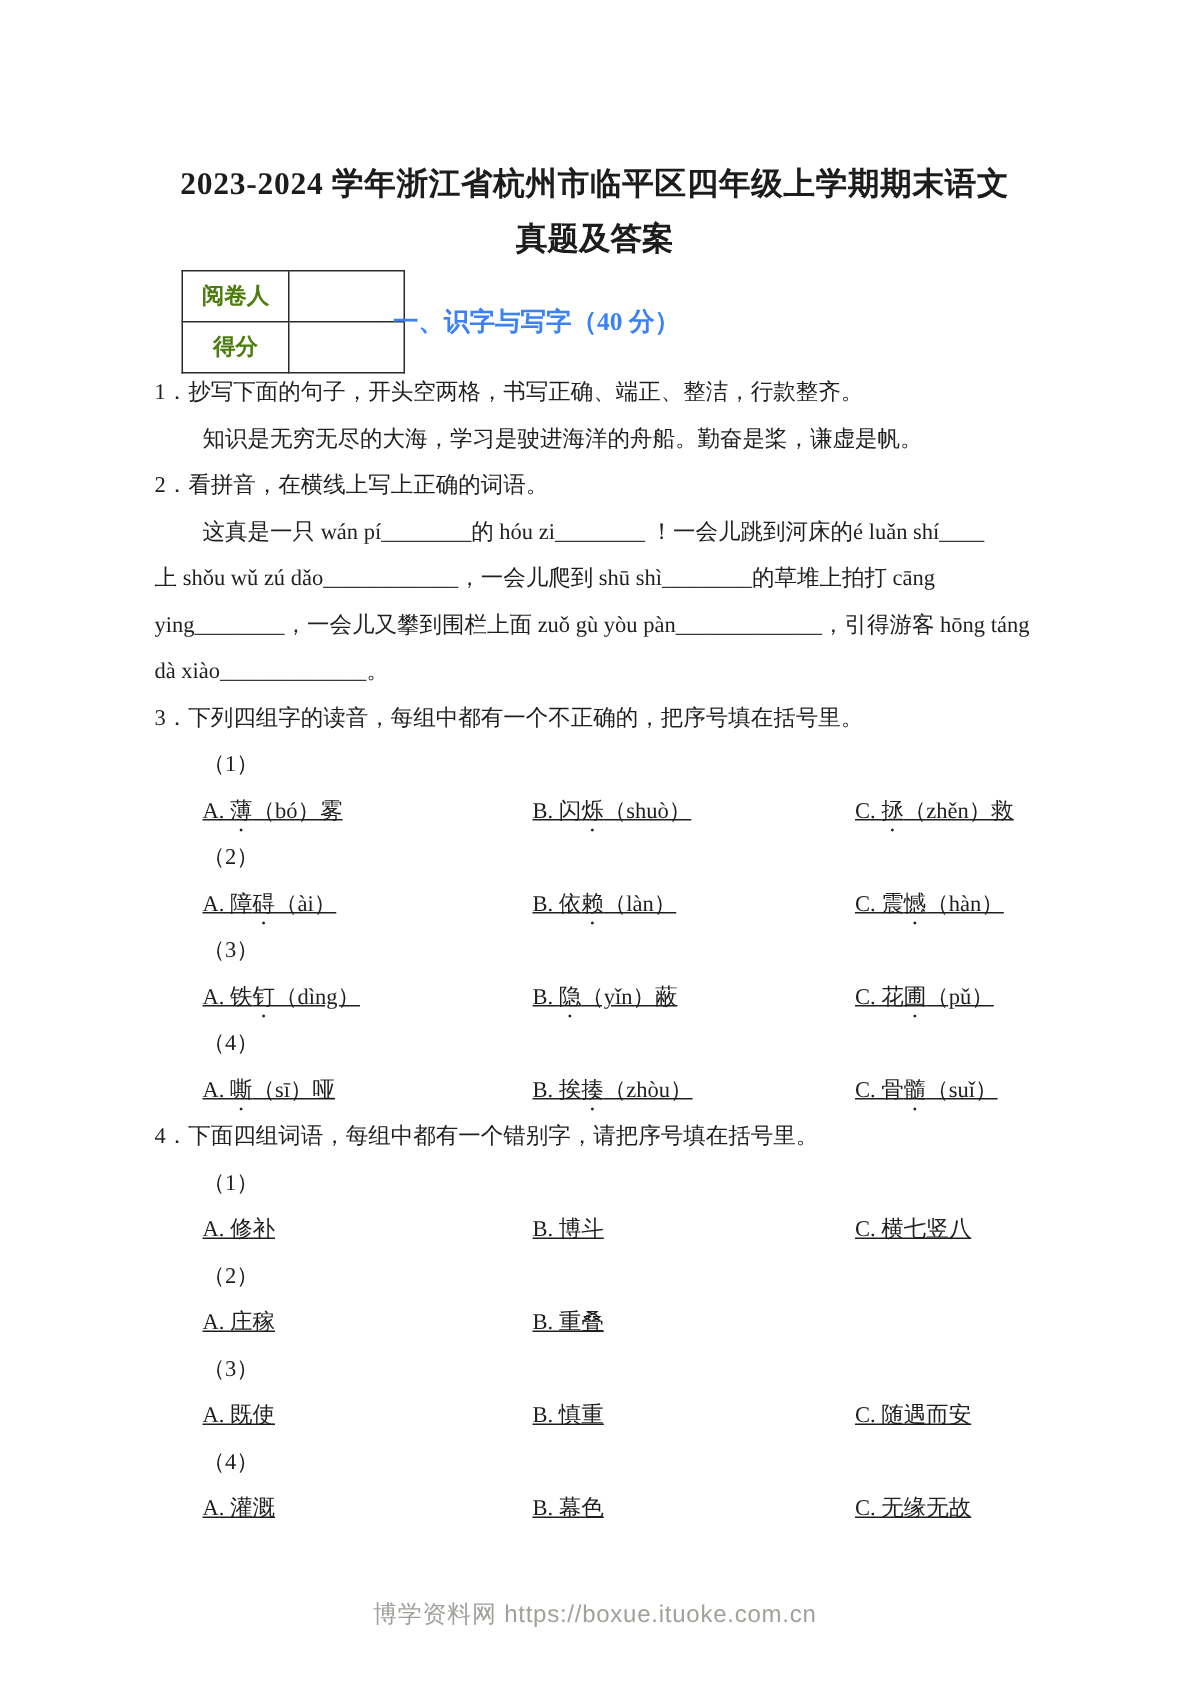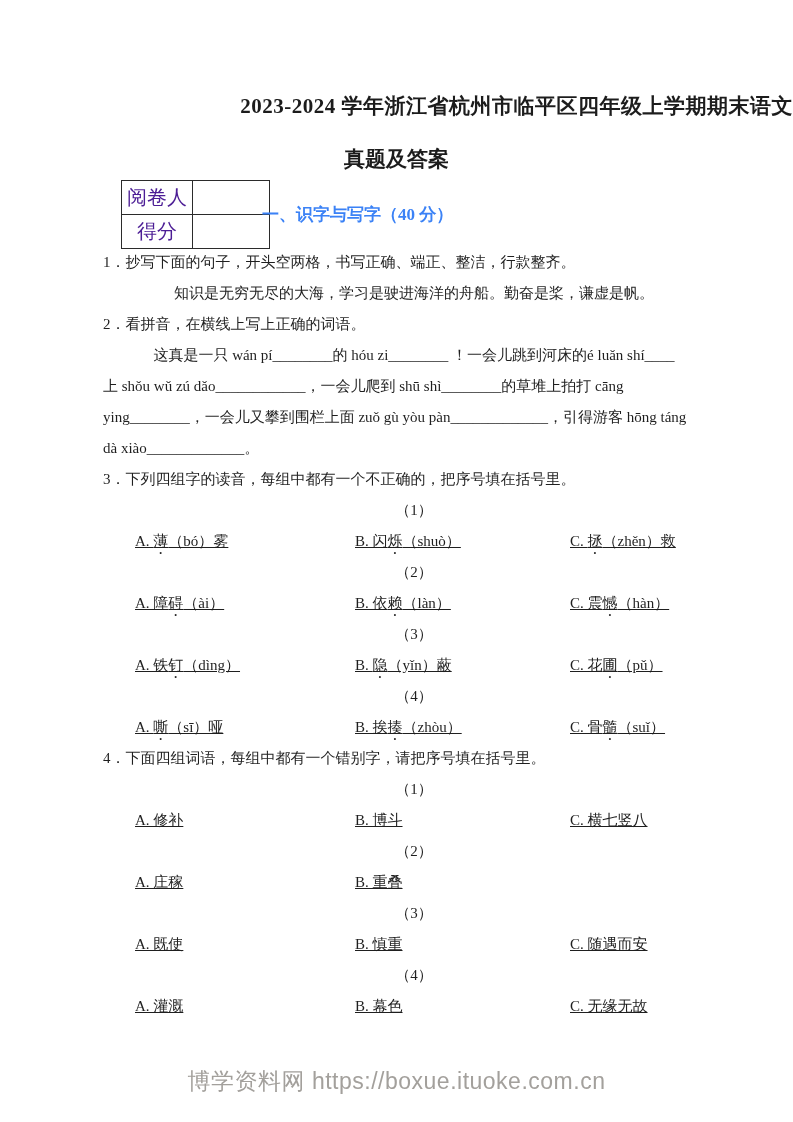--- a/index.html
+++ b/index.html
@@ -5,63 +5,63 @@
   html,body { margin:0; padding:0; background:#ffffff; }
   .page {
     position:relative;
     width:793px; height:1122px;
     background:#ffffff;
     font-family:"Liberation Serif","DejaVu Serif",serif;
     color:#1c1c1c;
     overflow:hidden;
   }
   .title-line1 {
-    position:absolute; top:92px; left:0; width:100%;
-    text-align:right; font-size:21px; font-weight:bold;
+    position:absolute; top:108px; left:0; width:100%;
+    text-align:center; font-size:21px; font-weight:bold;
     letter-spacing:0.5px; white-space:nowrap;
   }
   .title-line2 {
     position:absolute; top:145px; left:0; width:100%;
     text-align:center; font-size:21px; font-weight:bold;
   }
   .score-table {
     position:absolute; top:180px; left:121px;
     border-collapse:collapse;
   }
   .score-table td {
     border:1.5px solid #2b2b2b;
-    height:31px; font-size:20px; font-weight:normal;
-    text-align:center; vertical-align:middle; color:#4c1d95;
+    height:31px; font-size:15px; font-weight:bold;
+    text-align:center; vertical-align:middle; color:#4d7c0f;
   }
   .score-table td.lbl { width:68px; }
   .score-table td.val { width:74px; }
   .section-heading {
     position:absolute; top:203px; left:262px;
     font-size:17px; font-weight:bold; color:#3b82f6;
     white-space:nowrap;
   }
   .content {
     position:absolute; top:247px; left:103px; width:590px;
     font-size:15px; color:#1f1f1f;
   }
   .line { height:31px; line-height:31px; white-space:nowrap; }
-  .ind  { padding-left:32px;text-align:center; }
+  .ind  { padding-left:32px; }
   .opt-row { display:flex; padding-left:32px;text-decoration:underline; }
   .opt-a { width:220px; }
   .opt-b { width:215px; }
   .opt-c { flex:1; }
   .emph {
     -webkit-text-emphasis:filled dot;
     -webkit-text-emphasis-position:under left;
     text-emphasis:filled dot;
     text-emphasis-position:under left;
   }
   .footer {
     position:absolute; top:1066px; left:0; width:100%;
-    text-align:center; font-size:23px; color:#a3a09c;
+    text-align:center; font-size:16px; color:#a3a09c;
     font-family:"Liberation Sans","DejaVu Sans",sans-serif;
     letter-spacing:0.5px;
   }
 </style>
 </head>
 <body>
 
 <div class="page">
 
   <div class="title-line1">2023-2024 学年浙江省杭州市临平区四年级上学期期末语文</div>

